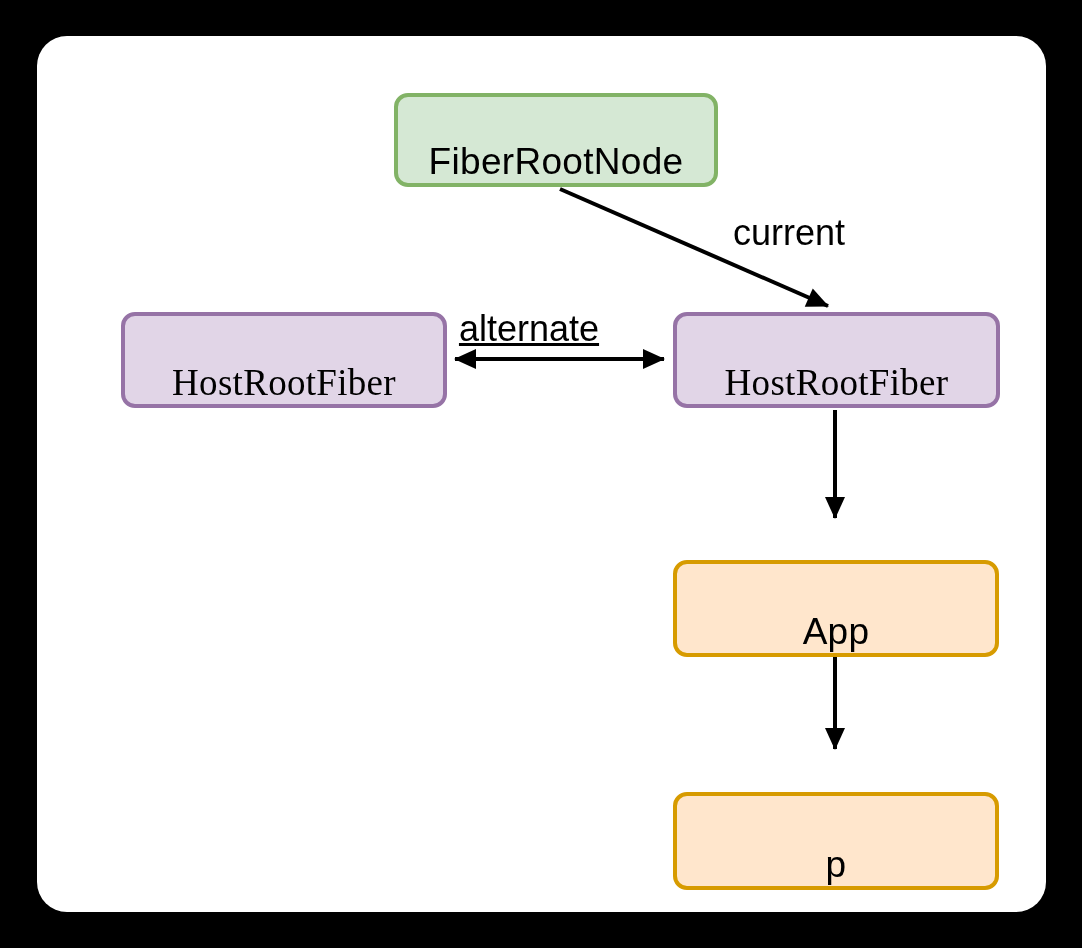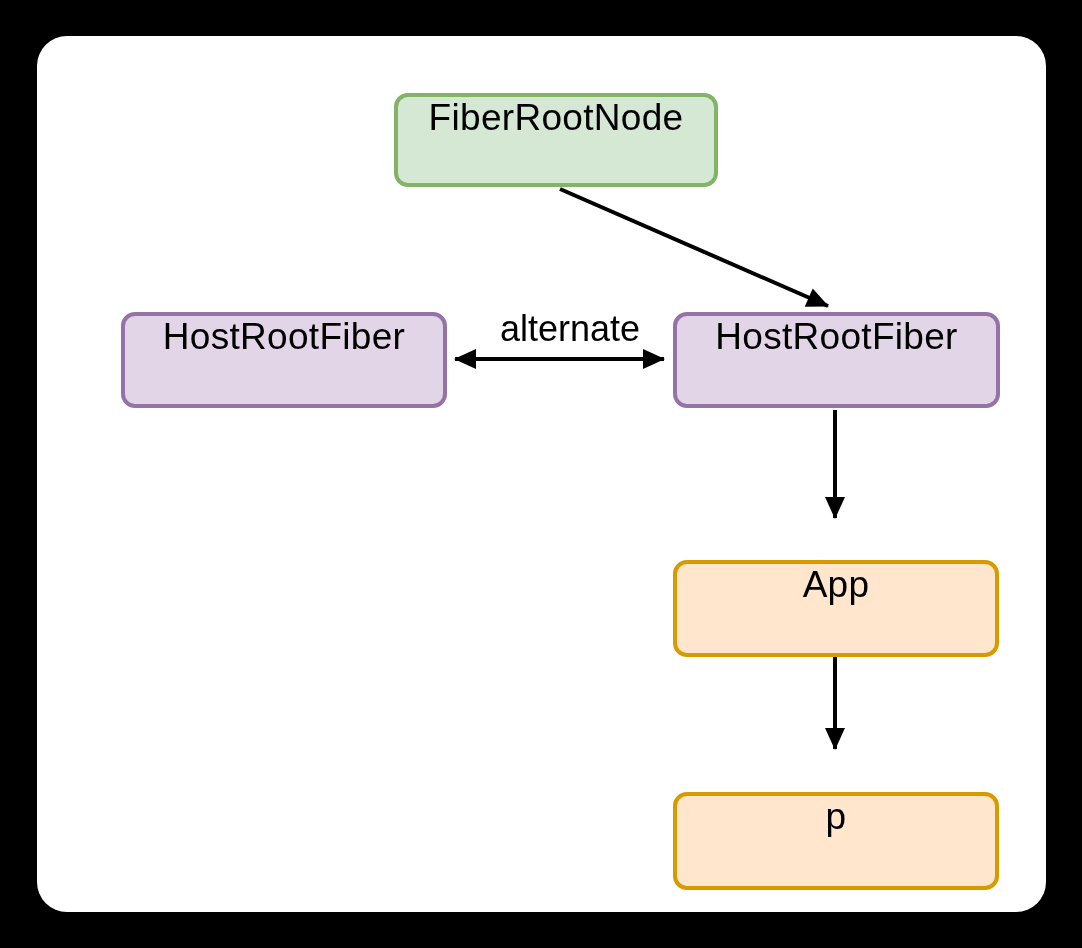--- a/index.html
+++ b/index.html
@@ -33,46 +33,46 @@
     width: 1082px;
     height: 948px;
     pointer-events: none;
   }
   .node {
     position: absolute;
     box-sizing: border-box;
     border: 4px solid;
     border-radius: 14px;
     display: flex;
-    align-items: flex-start;
+    align-items: flex-end;
     justify-content: center;
     font-size: 37px;
     color: #000000;
     letter-spacing: 0.3px;
     white-space: nowrap;
   }
   .node.green  { background: #d5e8d4; border-color: #82b366; }
-  .node.purple { background: #e1d5e7; border-color: #9673a6; }
+  .node.purple { background: #e1d5e7; border-color: #9673a6; font-family: Liberation Serif, serif; }
   .node.orange { background: #ffe6cc; border-color: #d79b00; margin-top: 36px; }
 
   .node-fiber-root    { left: 394px; top: 93px;  width: 324px; height: 94px; }
   .node-host-left     { left: 121px; top: 312px; width: 326px; height: 96px; }
   .node-host-right    { left: 673px; top: 312px; width: 327px; height: 96px; }
   .node-app           { left: 673px; top: 524px; width: 326px; height: 97px; }
   .node-p             { left: 673px; top: 756px; width: 326px; height: 98px; }
 
   .edge-label {
     position: absolute;
     transform: translate(-50%, -50%);
     font-size: 36px;
     color: #000000;
     white-space: nowrap;
   }
   .label-current   { left: 789px; top: 233px; }
-  .label-alternate { left: 570px; top: 329px; }
+  .label-alternate { left: 529px; top: 329px; text-decoration: underline; }
 
   .watermark {
     position: absolute;
     right: 8px;
     bottom: 5px;
     display: flex;
     align-items: center;
     gap: 3px;
     font-size: 22px;
     color: rgba(255, 255, 255, 0.88);
@@ -120,17 +120,18 @@
   </div>
 
   <div class="node orange node-app">
     <span>App</span>
   </div>
 
   <div class="node orange node-p">
     <span>p</span>
   </div>
 
+  <div class="edge-label label-current">current</div>
 
   <div class="edge-label label-alternate">alternate</div>
 
 
 </div>
 
 </body></html>

